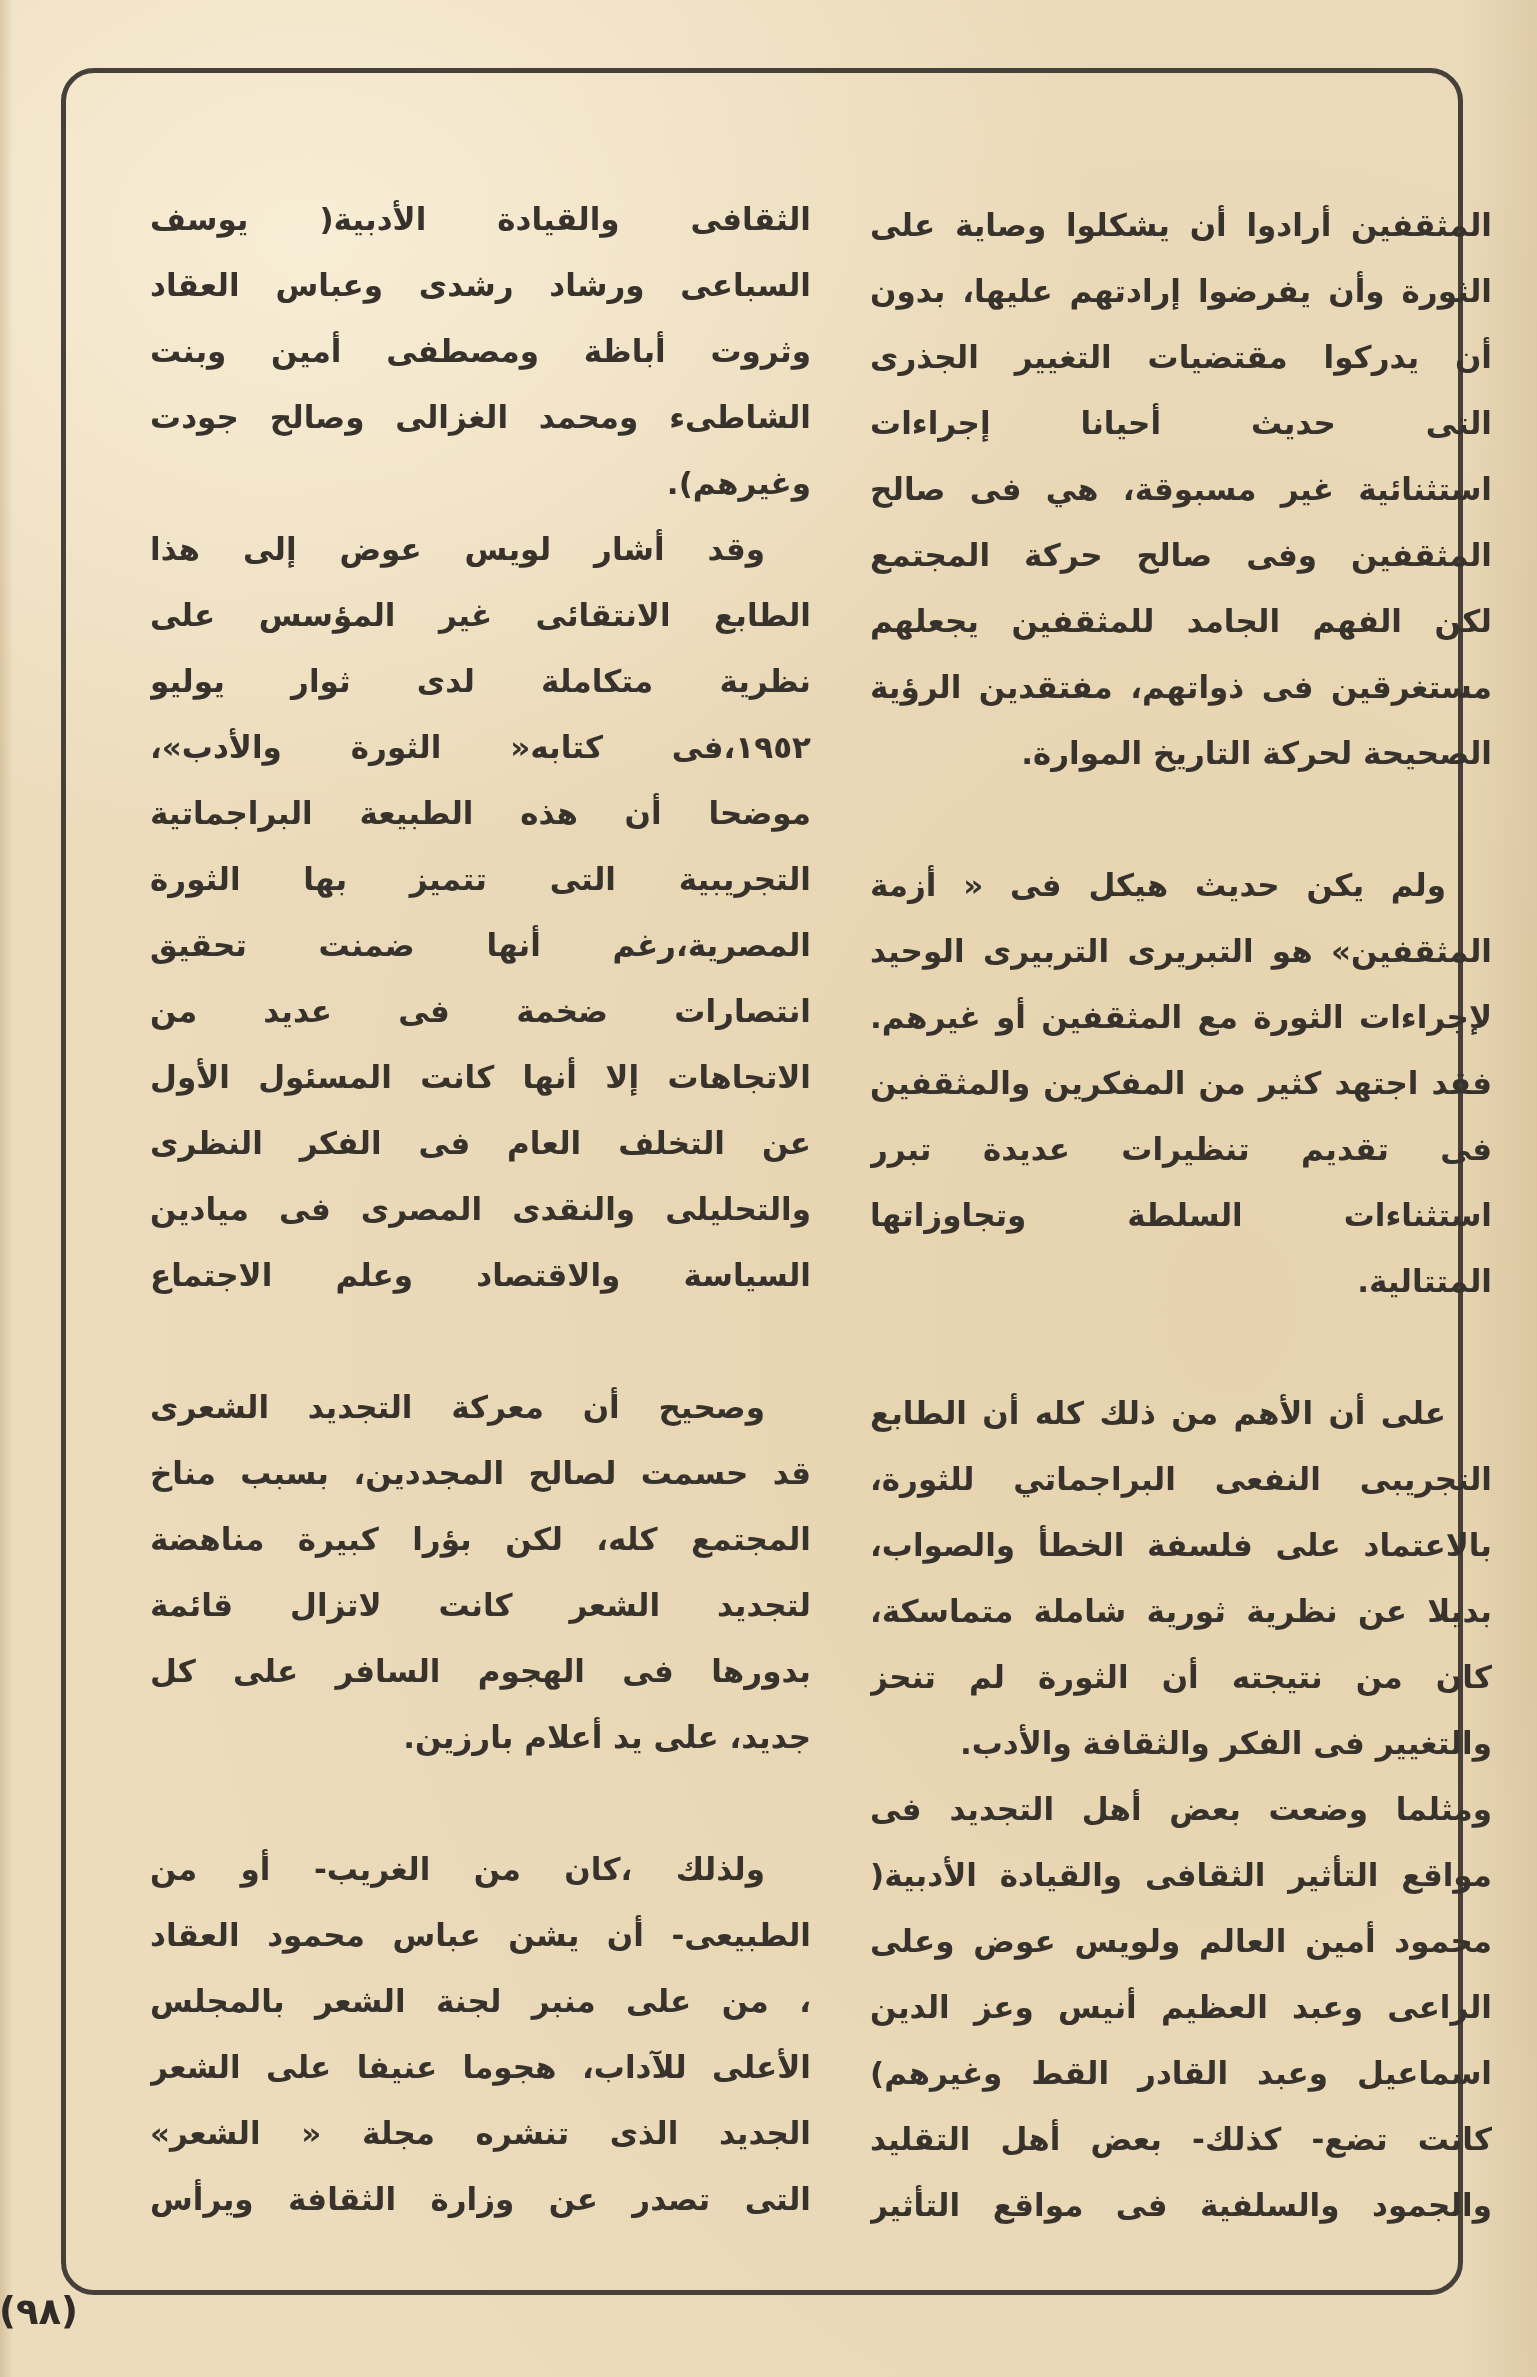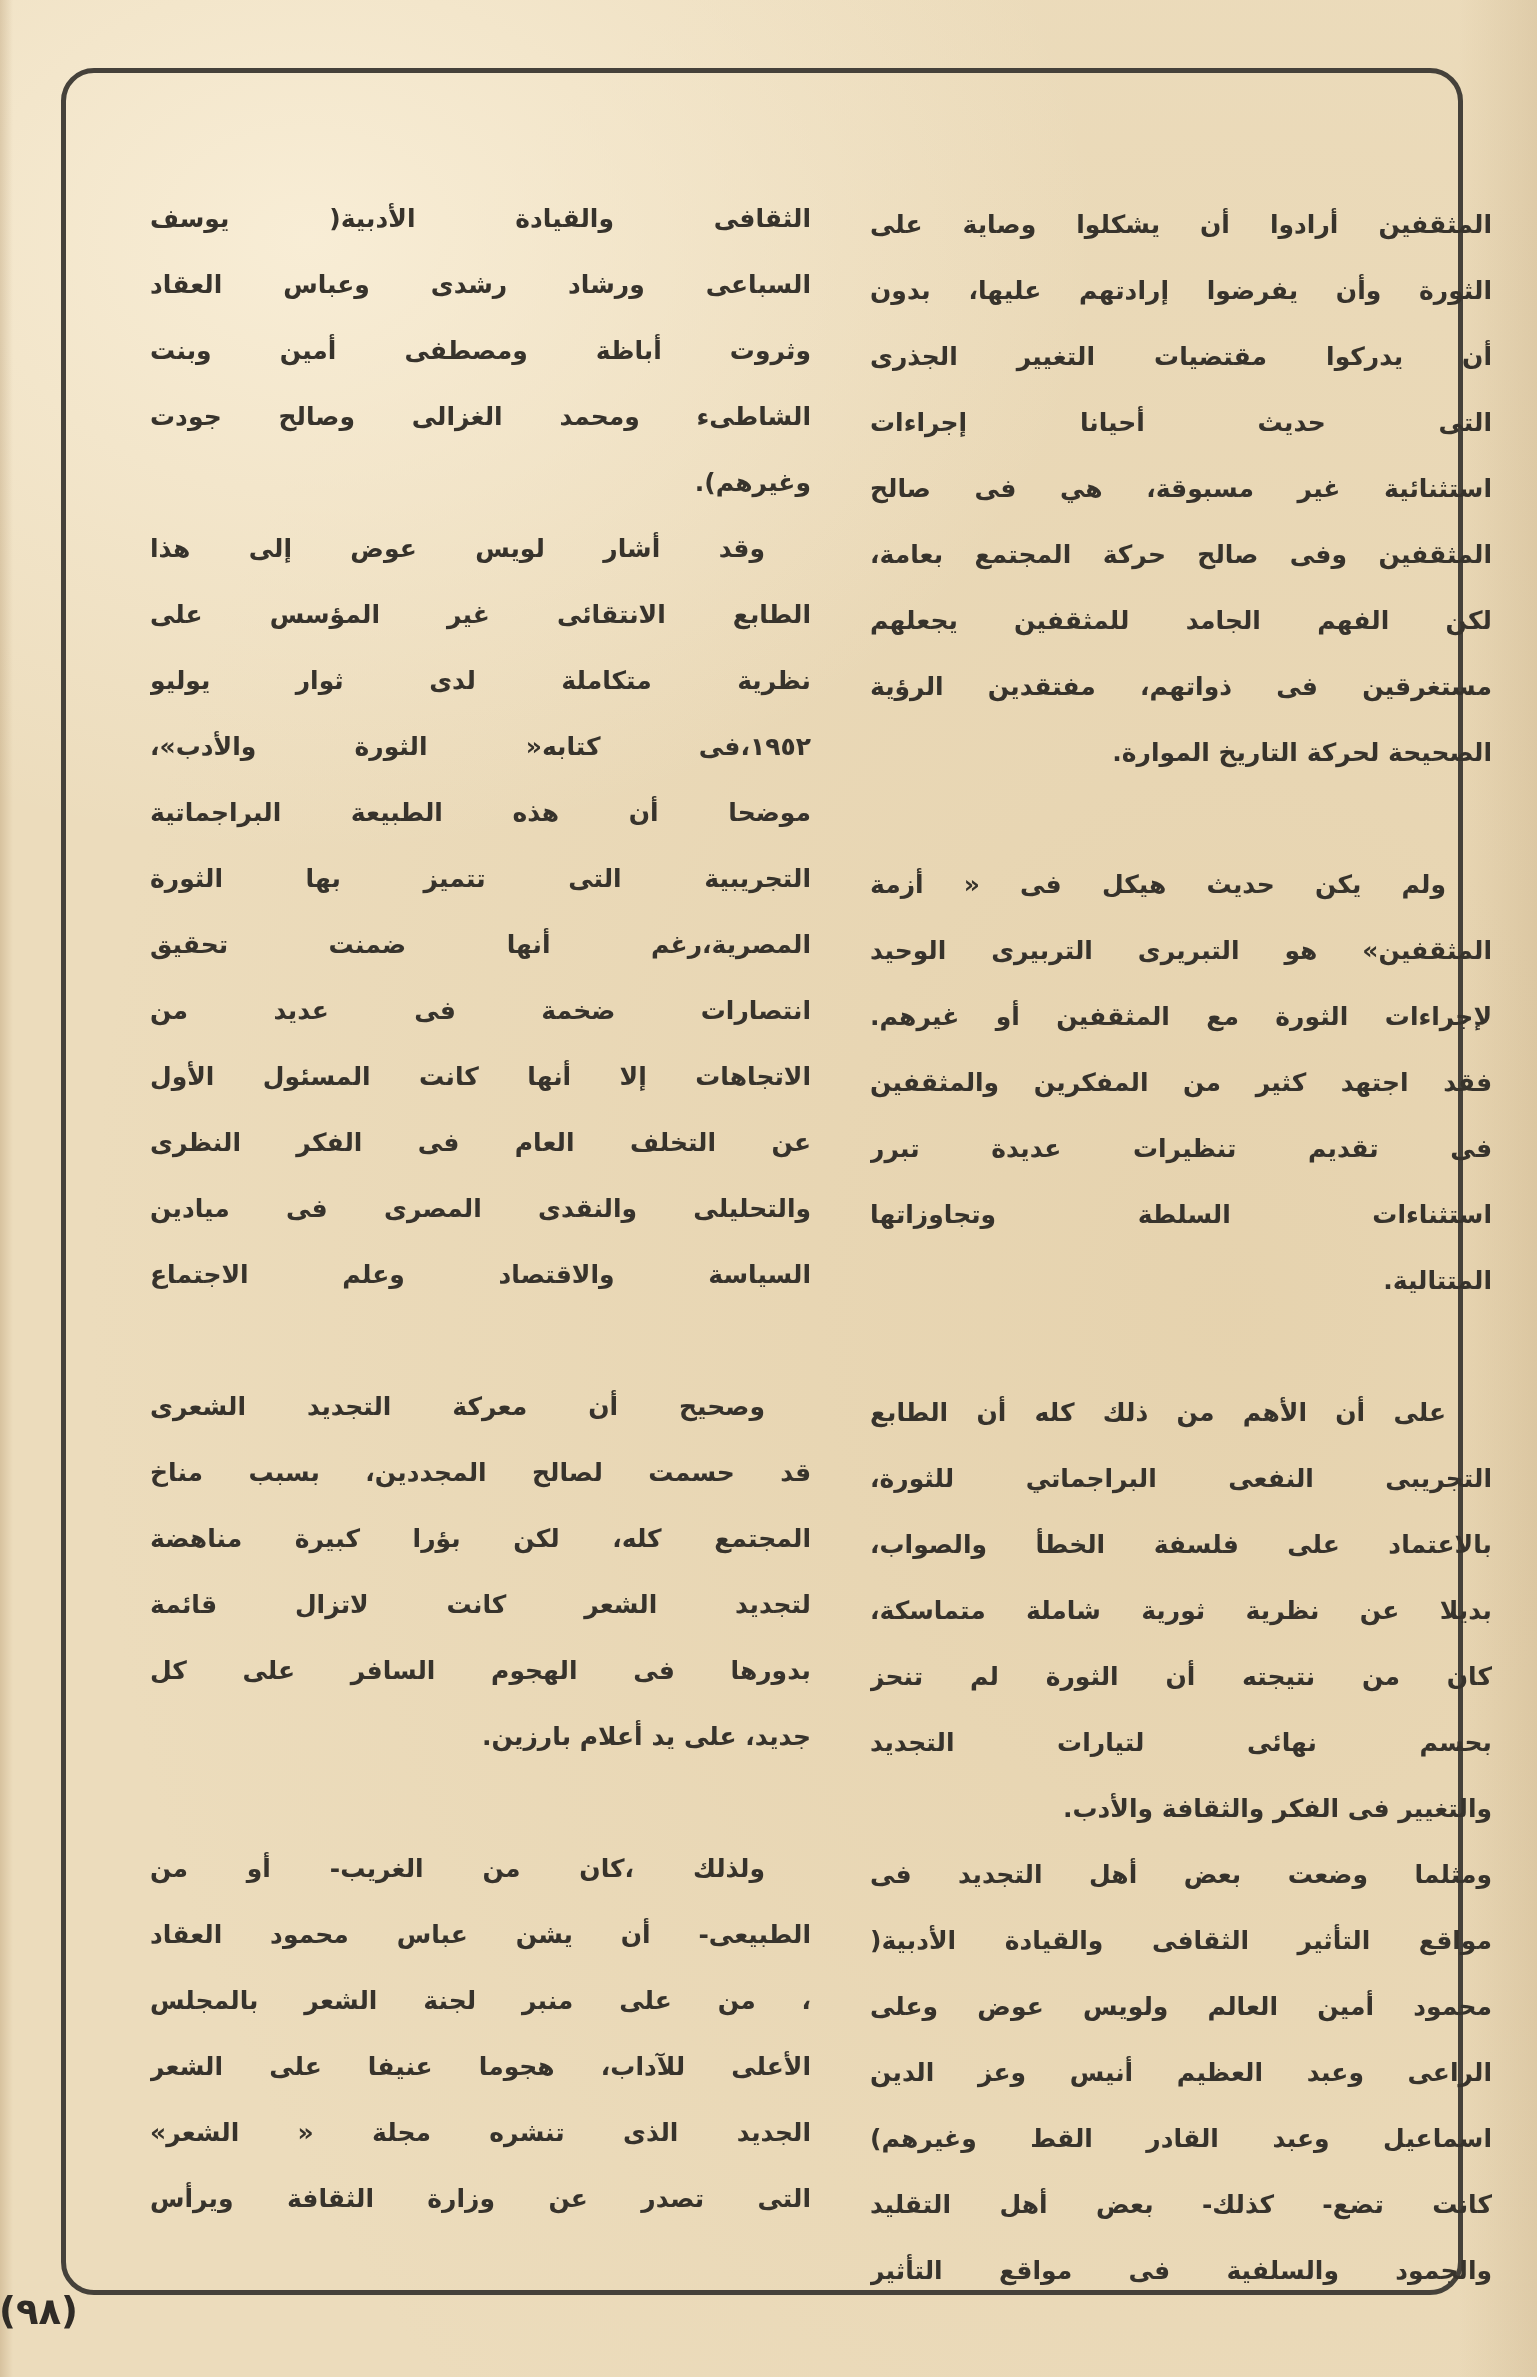--- a/index.html
+++ b/index.html
@@ -25,21 +25,21 @@
     left:62px;top:68px;
     width:1392px;height:2217px;
     border:5.3px solid var(--border);
     border-radius:33px;
   }
   .col{
     position:absolute;
     direction:rtl;
     color:var(--ink);
     font-weight:bold;
-    font-size:25px;
+    font-size:31px;
   }
   .col-right{left:796px;top:119px;width:622px;margin-left:8px;}
   .col-left{left:84px;top:113px;width:661px;}
   .line{
     height:66px;
     line-height:66px;
     text-align:justify;
     text-align-last:justify;
     overflow:hidden;
   }
@@ -80,21 +80,20 @@
         <div class="line">لإجراءات الثورة مع المثقفين أو غيرهم.</div>
         <div class="line">فقد اجتهد كثير من المفكرين والمثقفين</div>
         <div class="line">فى تقديم تنظيرات عديدة تبرر</div>
         <div class="line">استثناءات السلطة وتجاوزاتها</div>
         <div class="line end">المتتالية.</div>
         <div class="line indent gap">على أن الأهم من ذلك كله أن الطابع</div>
         <div class="line">التجريبى النفعى البراجماتي للثورة،</div>
         <div class="line">بالاعتماد على فلسفة الخطأ والصواب،</div>
         <div class="line">بديلا عن نظرية ثورية شاملة متماسكة،</div>
         <div class="line">كان من نتيجته أن الثورة لم تنحز</div>
-        <div class="line">بحسم نهائى لتيارات التجديد</div>
         <div class="line end">والتغيير فى الفكر والثقافة والأدب.</div>
         <div class="line">ومثلما وضعت بعض أهل التجديد فى</div>
         <div class="line">مواقع التأثير الثقافى والقيادة الأدبية(</div>
         <div class="line">محمود أمين العالم ولويس عوض وعلى</div>
         <div class="line">الراعى وعبد العظيم أنيس وعز الدين</div>
         <div class="line">اسماعيل وعبد القادر القط وغيرهم)</div>
         <div class="line">كانت تضع- كذلك- بعض أهل التقليد</div>
         <div class="line">والجمود والسلفية فى مواقع التأثير</div>
       </div>
     <div class="col col-left" id="col-left">

